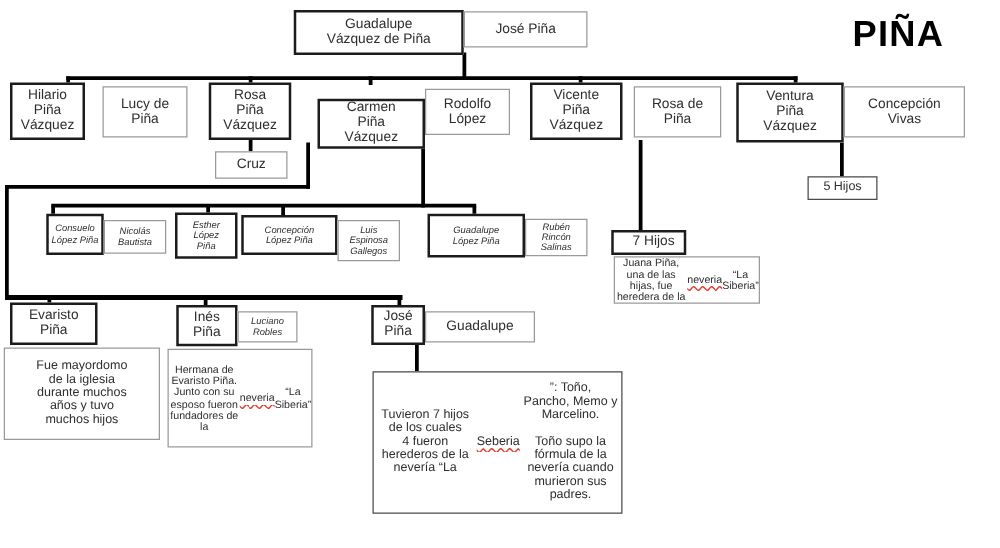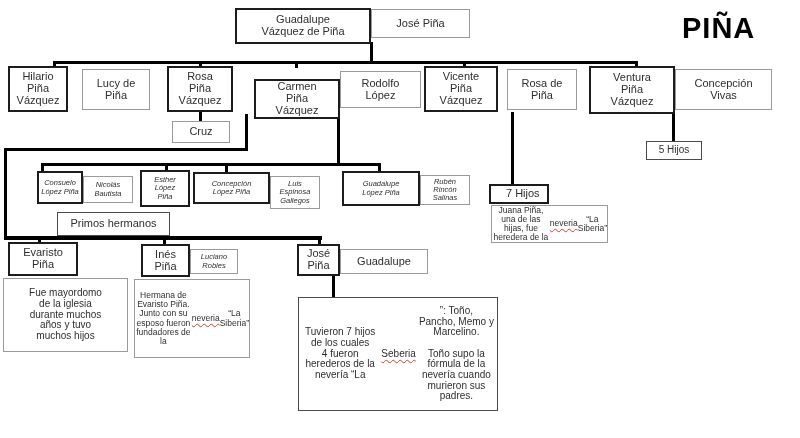--- a/index.html
+++ b/index.html
@@ -76,21 +76,21 @@
 Vázquez</div>
   <div class="node b-light fs11" style="left:82px;top:69px;width:68px;height:41px">Lucy de
 Piña</div>
   <div class="node b-dark fs11" style="left:167px;top:66px;width:66px;height:46px">Rosa
 Piña
 Vázquez</div>
   <div class="node b-light fs11" style="left:172px;top:121px;width:58px;height:22px">Cruz</div>
   <div class="node b-dark fs11" style="left:254px;top:79px;width:86px;height:40px">Carmen
 Piña
 Vázquez</div>
-  <div class="node b-light fs11" style="left:340px;top:71px;width:81px;height:37px">Rodolfo
+  <div class="node b-light fs11" style="left:340px;top:71px;width:68px;height:37px">Rodolfo
 López</div>
   <div class="node b-dark fs11" style="left:424px;top:66px;width:74px;height:46px">Vicente
 Piña
 Vázquez</div>
   <div class="node b-light fs11" style="left:507px;top:69px;width:70px;height:41px">Rosa de
 Piña</div>
   <div class="node b-dark fs11" style="left:589px;top:66px;width:86px;height:48px">Ventura
 Piña
 Vázquez</div>
   <div class="node b-light fs11" style="left:675px;top:69px;width:97px;height:41px">Concepción
@@ -112,21 +112,20 @@
 López Piña</div>
   <div class="node b-light fs8" style="left:270px;top:176px;width:50px;height:33px">Luis
 Espinosa
 Gallegos</div>
   <div class="node b-dark fs8" style="left:342px;top:171px;width:78px;height:35px">Guadalupe
 López Piña</div>
   <div class="node b-light fs8" style="left:420px;top:175px;width:50px;height:30px">Rubén
 Rincón
 Salinas</div>
 
-  <div class="node b-thin fs11" style="left:57px;top:212px;width:113px;height:24px">Primos hermanos</div>
 
   <div class="node b-dark fs11" style="left:8px;top:242px;width:70px;height:34px">Evaristo
 Piña</div>
   <div class="node b-light fs10" style="left:3px;top:278px;width:125px;height:74px">Fue mayordomo
 de la iglesia
 durante muchos
 años y tuvo
 muchos hijos</div>
   <div class="node b-dark fs11" style="left:141px;top:244px;width:49px;height:33px">Inés
 Piña</div>

